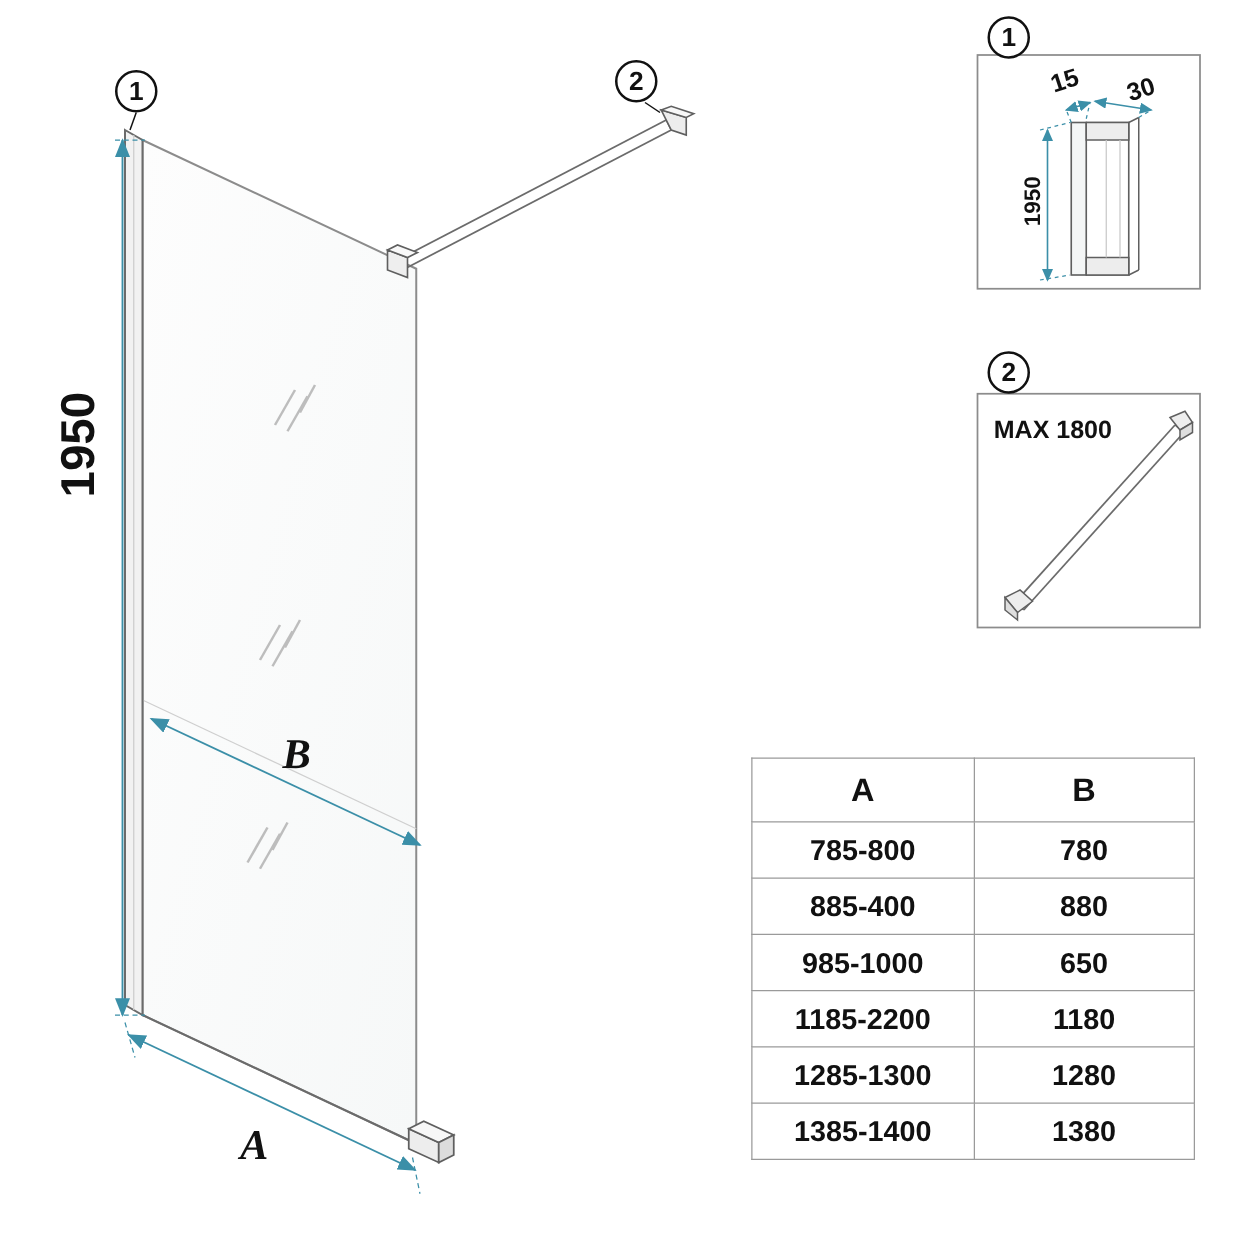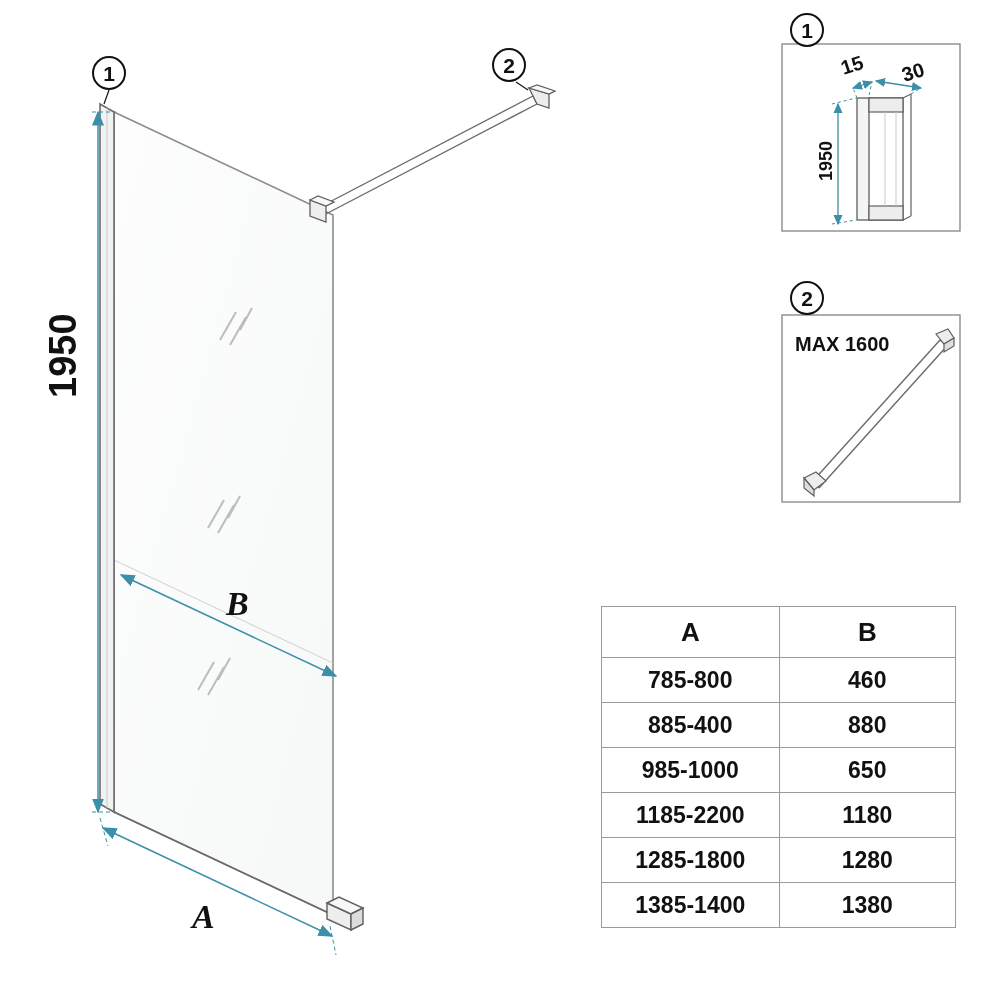--- a/index.html
+++ b/index.html
@@ -268,51 +268,51 @@
   </svg>
 
   <div class="callout-num" id="callout-1-main">1</div>
   <div class="callout-num" id="callout-2-main">2</div>
   <div class="callout-num" id="callout-1-det">1</div>
   <div class="callout-num" id="callout-2-det">2</div>
 
   <div class="lbl" id="label-1950-main">1950</div>
   <div class="lbl" id="label-A-main">A</div>
   <div class="lbl" id="label-B-main">B</div>
-  <div class="lbl" id="label-max1200">MAX 1600</div>
+  <div class="lbl" id="label-max1200">MAX 1800</div>
   <div class="lbl" id="label-15">15</div>
   <div class="lbl" id="label-30">30</div>
   <div class="lbl" id="label-1950-det">1950</div>
 
   <table class="spec-table">
     <thead>
       <tr>
         <th>A</th>
         <th>B</th>
       </tr>
     </thead>
     <tbody id="table-body">
         <tr>
           <td>785-800</td>
-          <td>460</td>
+          <td>780</td>
         </tr>
         <tr>
           <td>885-400</td>
           <td>880</td>
         </tr>
         <tr>
           <td>985-1000</td>
           <td>650</td>
         </tr>
         <tr>
           <td>1185-2200</td>
           <td>1180</td>
         </tr>
         <tr>
-          <td>1285-1800</td>
+          <td>1285-1300</td>
           <td>1280</td>
         </tr>
         <tr>
           <td>1385-1400</td>
           <td>1380</td>
         </tr>
       </tbody>
   </table>
 
 </div>

